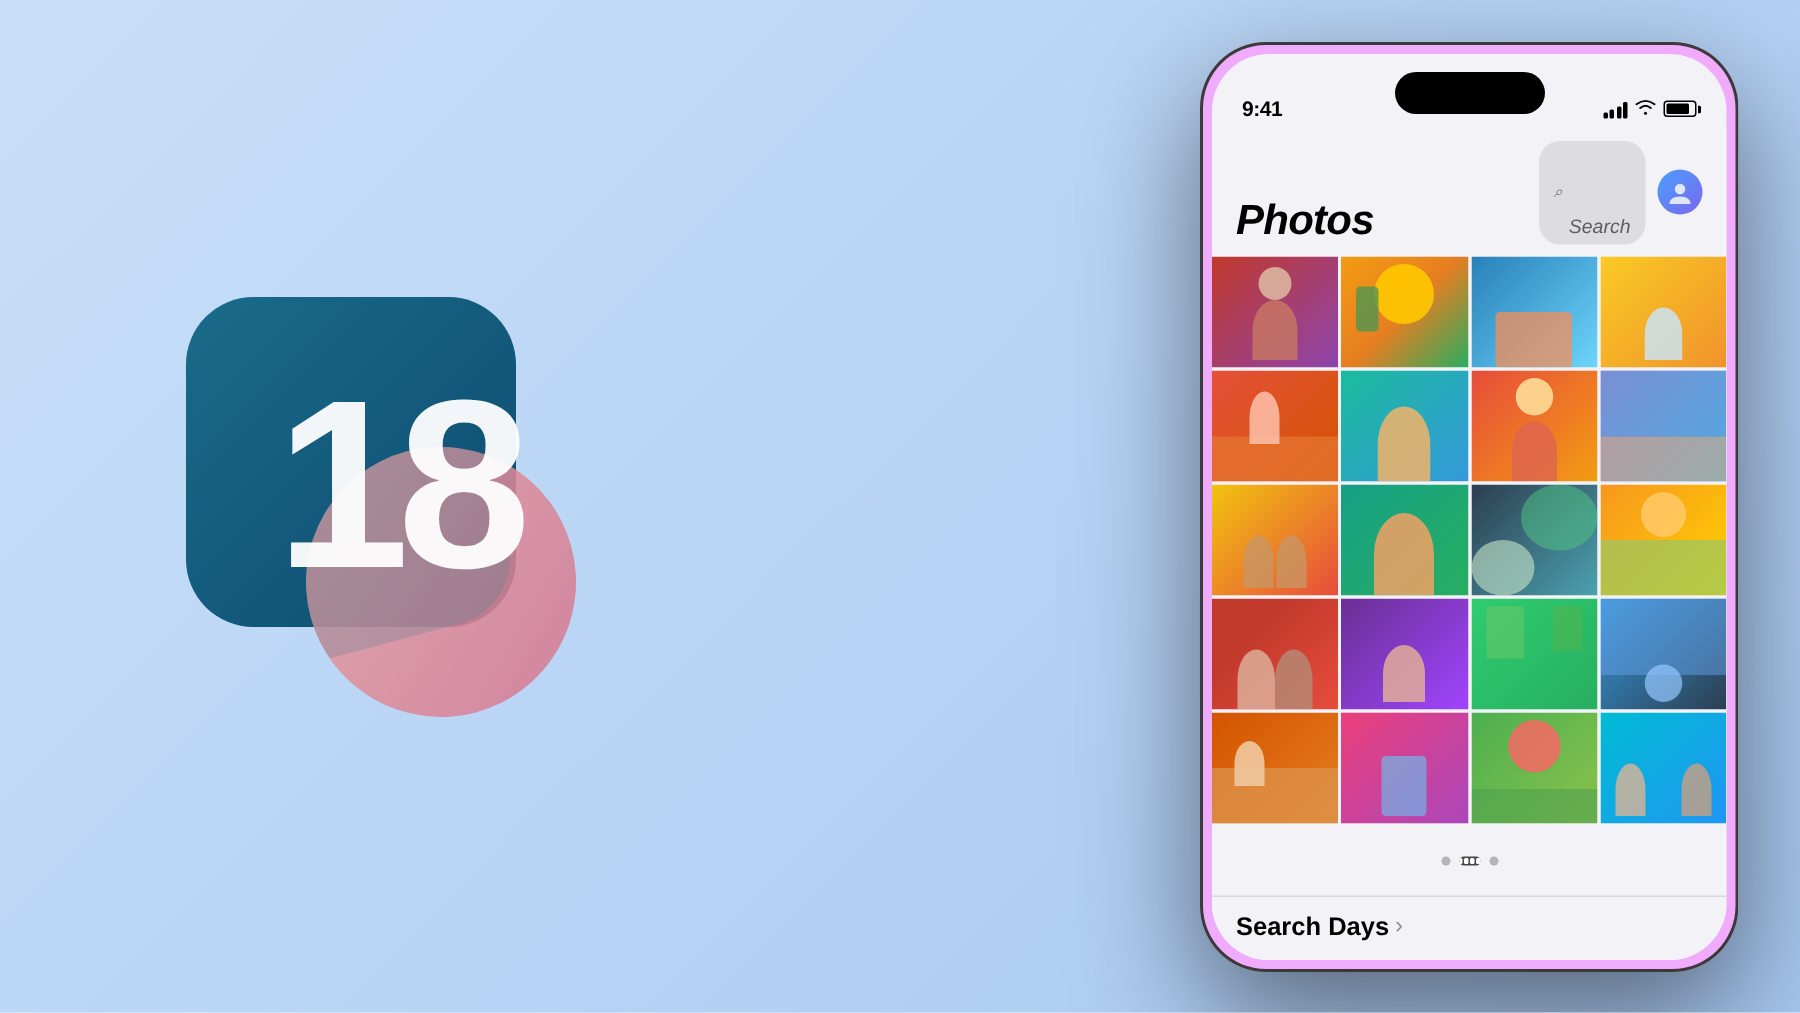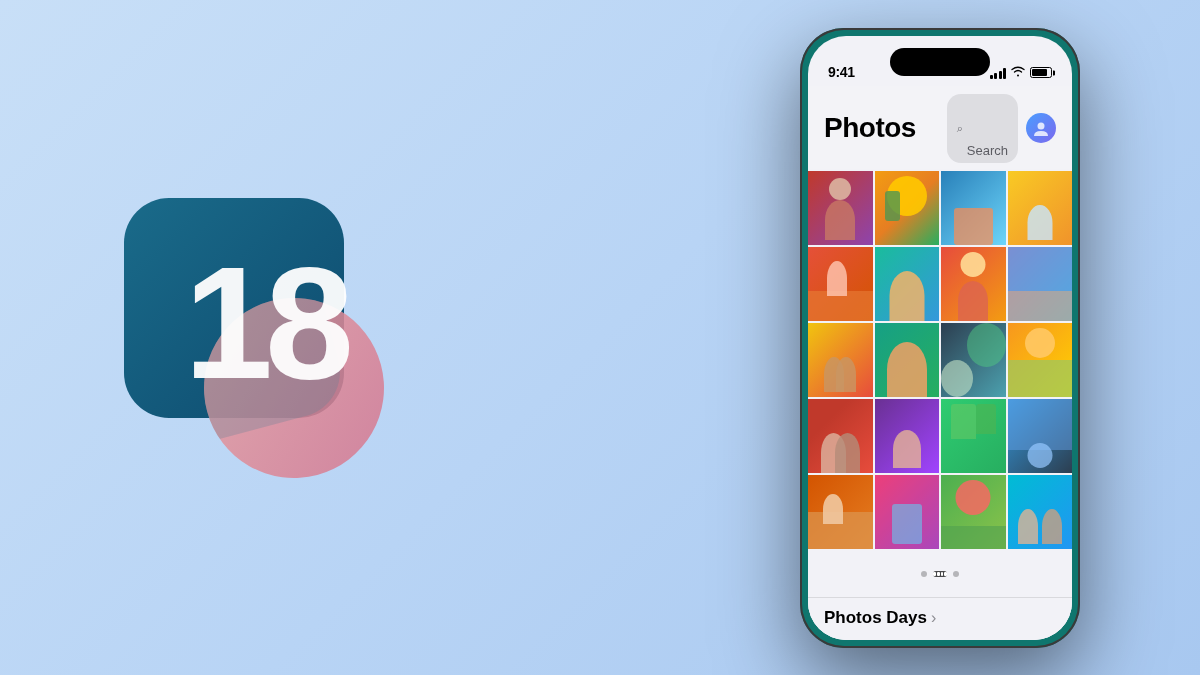--- a/index.html
+++ b/index.html
@@ -29,23 +29,23 @@
     .iphone-container {
       position: absolute;
       right: 60px;
       top: 50%;
       transform: translateY(-50%);
       width: 340px;
       height: 620px;
     }
 
     .iphone-body {
-      width: 280px;
+      width: 359px;
       height: 620px;
-      background: #0f766e;
+      background: #f0abfc;
       border-radius: 44px;
       position: relative;
       box-shadow: 0 30px 80px rgba(0,0,0,0.5), inset 0 0 0 2px #3a3a3a;
       overflow: hidden;
     }
 
     
     .iphone-body::before {
       content: '';
       position: absolute;
@@ -180,22 +180,23 @@
       overflow: hidden;
     }
 
     .photos-header {
       padding: 8px 16px 6px;
       background: rgba(242,242,247,0.95);
     }
 
     .photos-header-row {
       display: flex;
-      align-items: center;
+      align-items: flex-end;
       justify-content: space-between;
+      font-style: italic;
     }
 
     .photos-title {
       font-size: 28px;
       font-weight: 700;
       color: #000;
       letter-spacing: -0.5px;
     }
 
     .photos-header-actions {
@@ -566,20 +567,20 @@
             <div style="width:4px;height:4px;background:white;border-radius:1px;"></div>
             <div style="width:4px;height:4px;background:white;border-radius:1px;"></div>
             <div style="width:4px;height:4px;background:white;border-radius:1px;"></div>
             <div style="width:4px;height:4px;background:white;border-radius:1px;"></div>
           </div>
           <div class="dot"></div>
         </div>
 
         <div class="recent-days-bar">
           <div style="display:flex;align-items:center;">
-            <span class="recent-days-title">Photos Days</span>
+            <span class="recent-days-title">Search Days</span>
             <span class="recent-days-chevron" style="margin-left:4px;font-size:16px;color:#8e8e93;">›</span>
           </div>
         </div>
       </div>
     </div>
   </div>
 </div>
 
 </body></html>

